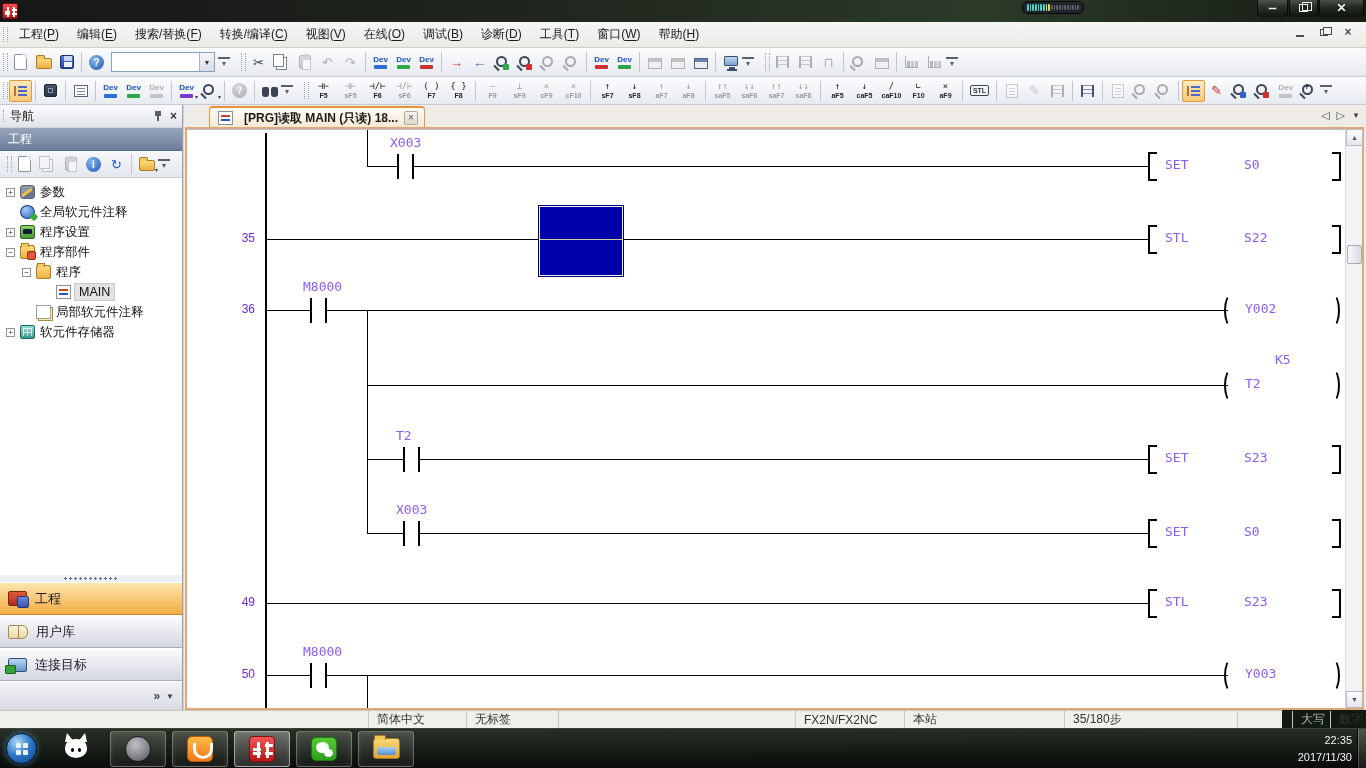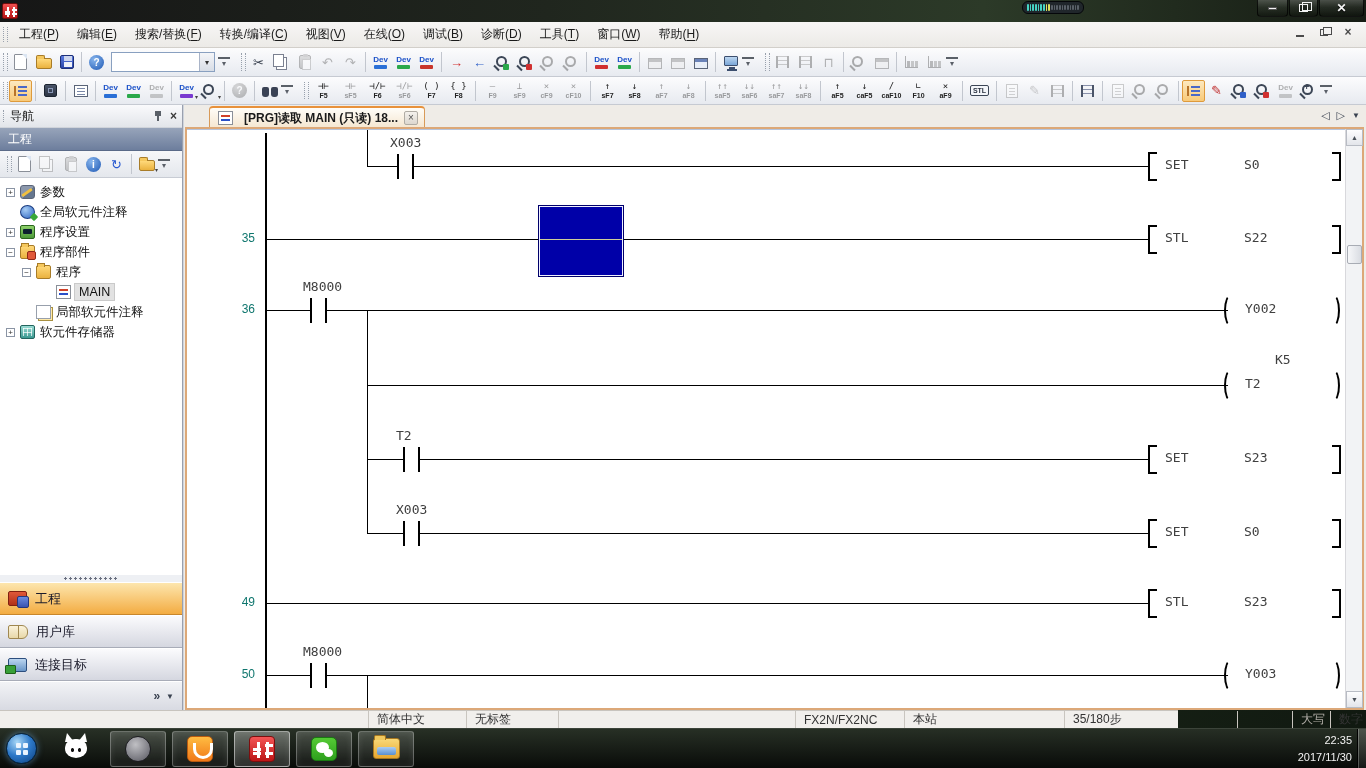--- a/index.html
+++ b/index.html
@@ -162,35 +162,35 @@
   #docnav{position:absolute;right:6px;top:4px;display:flex;gap:7px;align-items:center;color:#3a4250;font-size:11px}
   #docnav .dn{font-size:8px}
 
   
   #frame{position:absolute;left:1px;top:22px;width:1179px;height:583px;border:2px solid #dca878;background:#fff}
   #ladder{position:absolute;left:0;top:0;width:1158px;height:579px;background:#fff;border-top:1px solid #b4c4de;overflow:hidden}
   .hline{position:absolute;height:1px;background:#000}
   .vline{position:absolute;width:1px;background:#000}
   .busline{position:absolute;width:2px;background:#000}
   .contact{position:absolute;width:17px;height:25px;background:#fff;border-left:2px solid #000;border-right:2px solid #000}
-  .devlabel{position:absolute;font-family:"DejaVu Sans Mono","Liberation Mono",monospace;font-size:13px;color:#404040;white-space:nowrap}
+  .devlabel{position:absolute;font-family:"DejaVu Sans Mono","Liberation Mono",monospace;font-size:13px;color:#8b5cf6;white-space:nowrap}
   .lbracket{position:absolute;width:9px;height:29px;border-left:2px solid #000;border-top:2px solid #000;border-bottom:2px solid #000}
   .rbracket{position:absolute;width:9px;height:29px;border-right:2px solid #000;border-top:2px solid #000;border-bottom:2px solid #000}
   .larc{position:absolute;width:14px;height:33px;border:2px solid transparent;border-left-color:#000;border-radius:50%}
   .rarc{position:absolute;width:14px;height:33px;border:2px solid transparent;border-right-color:#000;border-radius:50%}
-  .rownum{position:absolute;width:52px;text-align:right;font-size:12px;color:#0f766e}
+  .rownum{position:absolute;width:52px;text-align:right;font-size:12px;color:#6d28d9}
   #selbox{position:absolute;background:#0000a8;box-shadow:inset 0 0 0 1px #f0f0ff;border:1px solid #00006a}
   #selbox::after{content:"";position:absolute;left:1px;right:1px;height:1px;background:#cfcf9a}
   
   #vscroll{position:absolute;right:0;top:0;width:17px;height:579px;background:#f2f3f5;border-left:1px solid #d8d8dc}
   .sbtn{position:absolute;left:0;width:17px;height:17px;background:linear-gradient(#fdfdfe,#e3e5ea);border:1px solid #b8bcc4;font-size:7px;color:#4a5058;display:flex;align-items:center;justify-content:center}
   #sthumb{position:absolute;left:1px;width:15px;background:linear-gradient(90deg,#f6f7f9,#d9dce2);border:1px solid #a8acb4;border-radius:2px}
 
   
-  #statusbar{position:absolute;left:0;top:710px;width:1178px;height:18px;background:#f1efec;border-top:1px solid #c8c4be;font-size:12px;color:#333}
+  #statusbar{position:absolute;left:0;top:710px;width:1282px;height:18px;background:#f1efec;border-top:1px solid #c8c4be;font-size:12px;color:#333}
   .seg{position:absolute;top:0;height:17px;border-left:1px solid #c9c5bf;display:flex;align-items:center;padding-left:8px;white-space:nowrap}
   .seg.muted{color:#b0aca6}
 
   
   #taskbar{position:absolute;left:0;top:728px;width:1366px;height:40px;background:linear-gradient(rgba(40,48,38,.92),rgba(8,10,8,.96));border-top:1px solid #3c443a;display:flex;align-items:center}
   .start-orb{width:31px;height:31px;border-radius:50%;background:radial-gradient(circle at 35% 28%,#a8d8f8,#2d78c8 48%,#0c3f7e);border:1px solid #062848;position:relative;margin:0 8px 0 6px;flex:none;box-shadow:0 0 6px rgba(120,190,255,.5)}
   .start-orb::after{content:"";position:absolute;left:9px;top:9px;width:5px;height:5px;background:#eaf4ff;box-shadow:7px 0 #eaf4ff,0 7px #eaf4ff,7px 7px #eaf4ff;border-radius:1px}
   .tb-app{width:56px;height:36px;margin:0 3px;border-radius:3px;display:flex;align-items:center;justify-content:center;flex:none}
   .tb-app.boxed{background:linear-gradient(rgba(255,255,255,.16),rgba(255,255,255,.04));border:1px solid rgba(255,255,255,.30);box-shadow:inset 0 0 7px rgba(255,255,255,.10)}
   .tb-app.active{background:linear-gradient(rgba(255,255,255,.32),rgba(255,255,255,.12));border:1px solid rgba(255,255,255,.5)}

